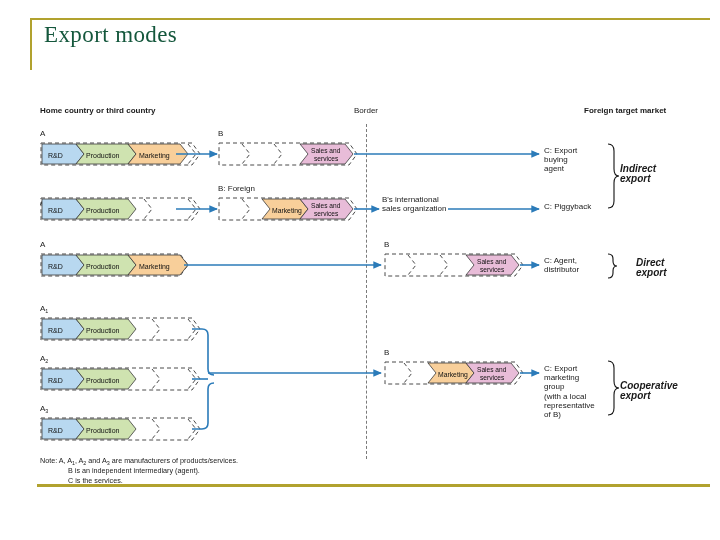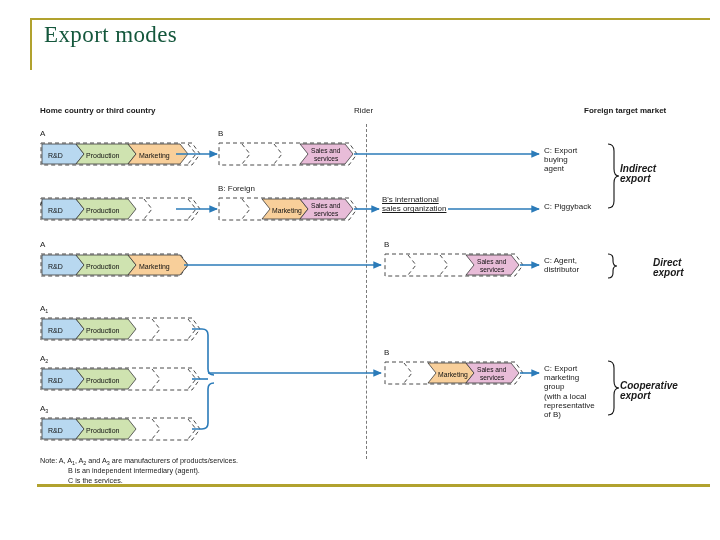--- a/index.html
+++ b/index.html
@@ -105,21 +105,21 @@
 <body>
 
 <div id="slide-title-rule-h"></div>
 <div id="slide-title-rule-v"></div>
 <div id="slide-title">Export modes</div>
 <div id="slide-bottom-rule"></div>
 
 <div id="figure">
 
   <div class="t hdr" style="left:4px; top:0px;">Home country or third country</div>
-  <div class="t lbl" style="left:318px; top:0px;">Rider</div>
+  <div class="t lbl" style="left:318px; top:0px;">Border</div>
   <div class="t hdr" style="left:508px; top:0px;padding-left:40px;">Foreign target market</div>
 
   <div id="border-line"></div>
 
   <div class="t lbl" style="left:4px; top:23px;">A</div>
   <div class="chain" style="left:4px; top:36px;">
     <svg width="170" height="24" viewBox="0 0 170 24">
 
       <path d="M1,1 H152 l8,11 l-8,11 H1 Z" fill="none" stroke="#4a4a4a" stroke-width="1" stroke-dasharray="4,3"></path>
 
@@ -167,21 +167,21 @@
       <path d="M1,1 H131 l8,11 l-8,11 H1 Z" fill="none" stroke="#4a4a4a" stroke-width="1" stroke-dasharray="4,3"></path>
       <path d="M24,2 l8,10 l-8,10" fill="none" stroke="#4a4a4a" stroke-width="1" stroke-dasharray="4,3"></path>
       <path d="M44,2 H82 l8,10 l-8,10 H44 l8,-10 Z" fill="#f8cf9a" stroke="#3a3a3a" stroke-width="0.8"></path>
       <path d="M82,2 H127 l8,10 l-8,10 H82 l8,-10 Z" fill="#e8bcd8" stroke="#3a3a3a" stroke-width="0.8"></path>
       <text x="54" y="15.5" font-family="Liberation Sans, sans-serif" font-size="6.8" fill="#111">Marketing</text>
       <text x="93" y="11" font-family="Liberation Sans, sans-serif" font-size="6.6" fill="#111">Sales and</text>
       <text x="96" y="19" font-family="Liberation Sans, sans-serif" font-size="6.6" fill="#111">services</text>
     </svg>
   </div>
 
-  <div class="t lbl" style="left:346px; top:89px;text-decoration:underline;">B's international<br>sales organization</div>
+  <div class="t lbl" style="left:346px; top:89px;">B's international<br>sales organization</div>
 
   <div class="t lbl" style="left:508px; top:96px;">C: Piggyback</div>
 
   <div class="t lbl" style="left:4px; top:134px;">A</div>
   <div class="chain" style="left:4px; top:147px;">
     <svg width="160" height="24" viewBox="0 0 160 24">
       <path d="M1,1 H140 l8,11 l-8,11 H1 Z" fill="none" stroke="#4a4a4a" stroke-width="1" stroke-dasharray="4,3"></path>
       <path d="M2,2 H36 l8,10 l-8,10 H2 Z" fill="#b8d8f0" stroke="#3a3a3a" stroke-width="0.8"></path>
       <path d="M36,2 H88 l8,10 l-8,10 H36 l8,-10 Z" fill="#cfe3b0" stroke="#3a3a3a" stroke-width="0.8"></path>
       <path d="M88,2 H140 l8,10 l-8,10 H88 l8,-10 Z" fill="#f8cf9a" stroke="#3a3a3a" stroke-width="0.8"></path>
@@ -253,21 +253,21 @@
       <path d="M82,2 H127 l8,10 l-8,10 H82 l8,-10 Z" fill="#e8bcd8" stroke="#3a3a3a" stroke-width="0.8"></path>
       <text x="54" y="15.5" font-family="Liberation Sans, sans-serif" font-size="6.8" fill="#111">Marketing</text>
       <text x="93" y="11" font-family="Liberation Sans, sans-serif" font-size="6.6" fill="#111">Sales and</text>
       <text x="96" y="19" font-family="Liberation Sans, sans-serif" font-size="6.6" fill="#111">services</text>
     </svg>
   </div>
 
   <div class="t lbl" style="left:508px; top:258px;">C: Export<br>marketing<br>group<br>(with a local<br>representative<br>of B)</div>
 
   <div class="t brace-lbl" style="left:584px; top:58px;">Indirect<br>export</div>
-  <div class="t brace-lbl" style="left:617px; top:152px;">Direct<br>export</div>
+  <div class="t brace-lbl" style="left:600px; top:152px;">Direct<br>export</div>
   <div class="t brace-lbl" style="left:584px; top:275px;">Cooperative<br>export</div>
 
   <div class="t note" style="left:4px; top:350px;">Note: A, A<sub>1</sub>, A<sub>2</sub> and A<sub>3</sub> are manufacturers of products/services.</div>
   <div class="t note" style="left:32px; top:360px;">B is an independent intermediary (agent).</div>
   <div class="t note" style="left:32px; top:370px;">C is the services.</div>
 
   <svg id="connectors" width="672" height="380" viewBox="0 0 672 380">
     <defs>
       <marker id="ah" viewBox="0 0 10 10" refX="8" refY="5" markerWidth="6" markerHeight="6" orient="auto-start-reverse">
         <path d="M 0 1 L 9 5 L 0 9 z" fill="#2b7bb9"></path>

